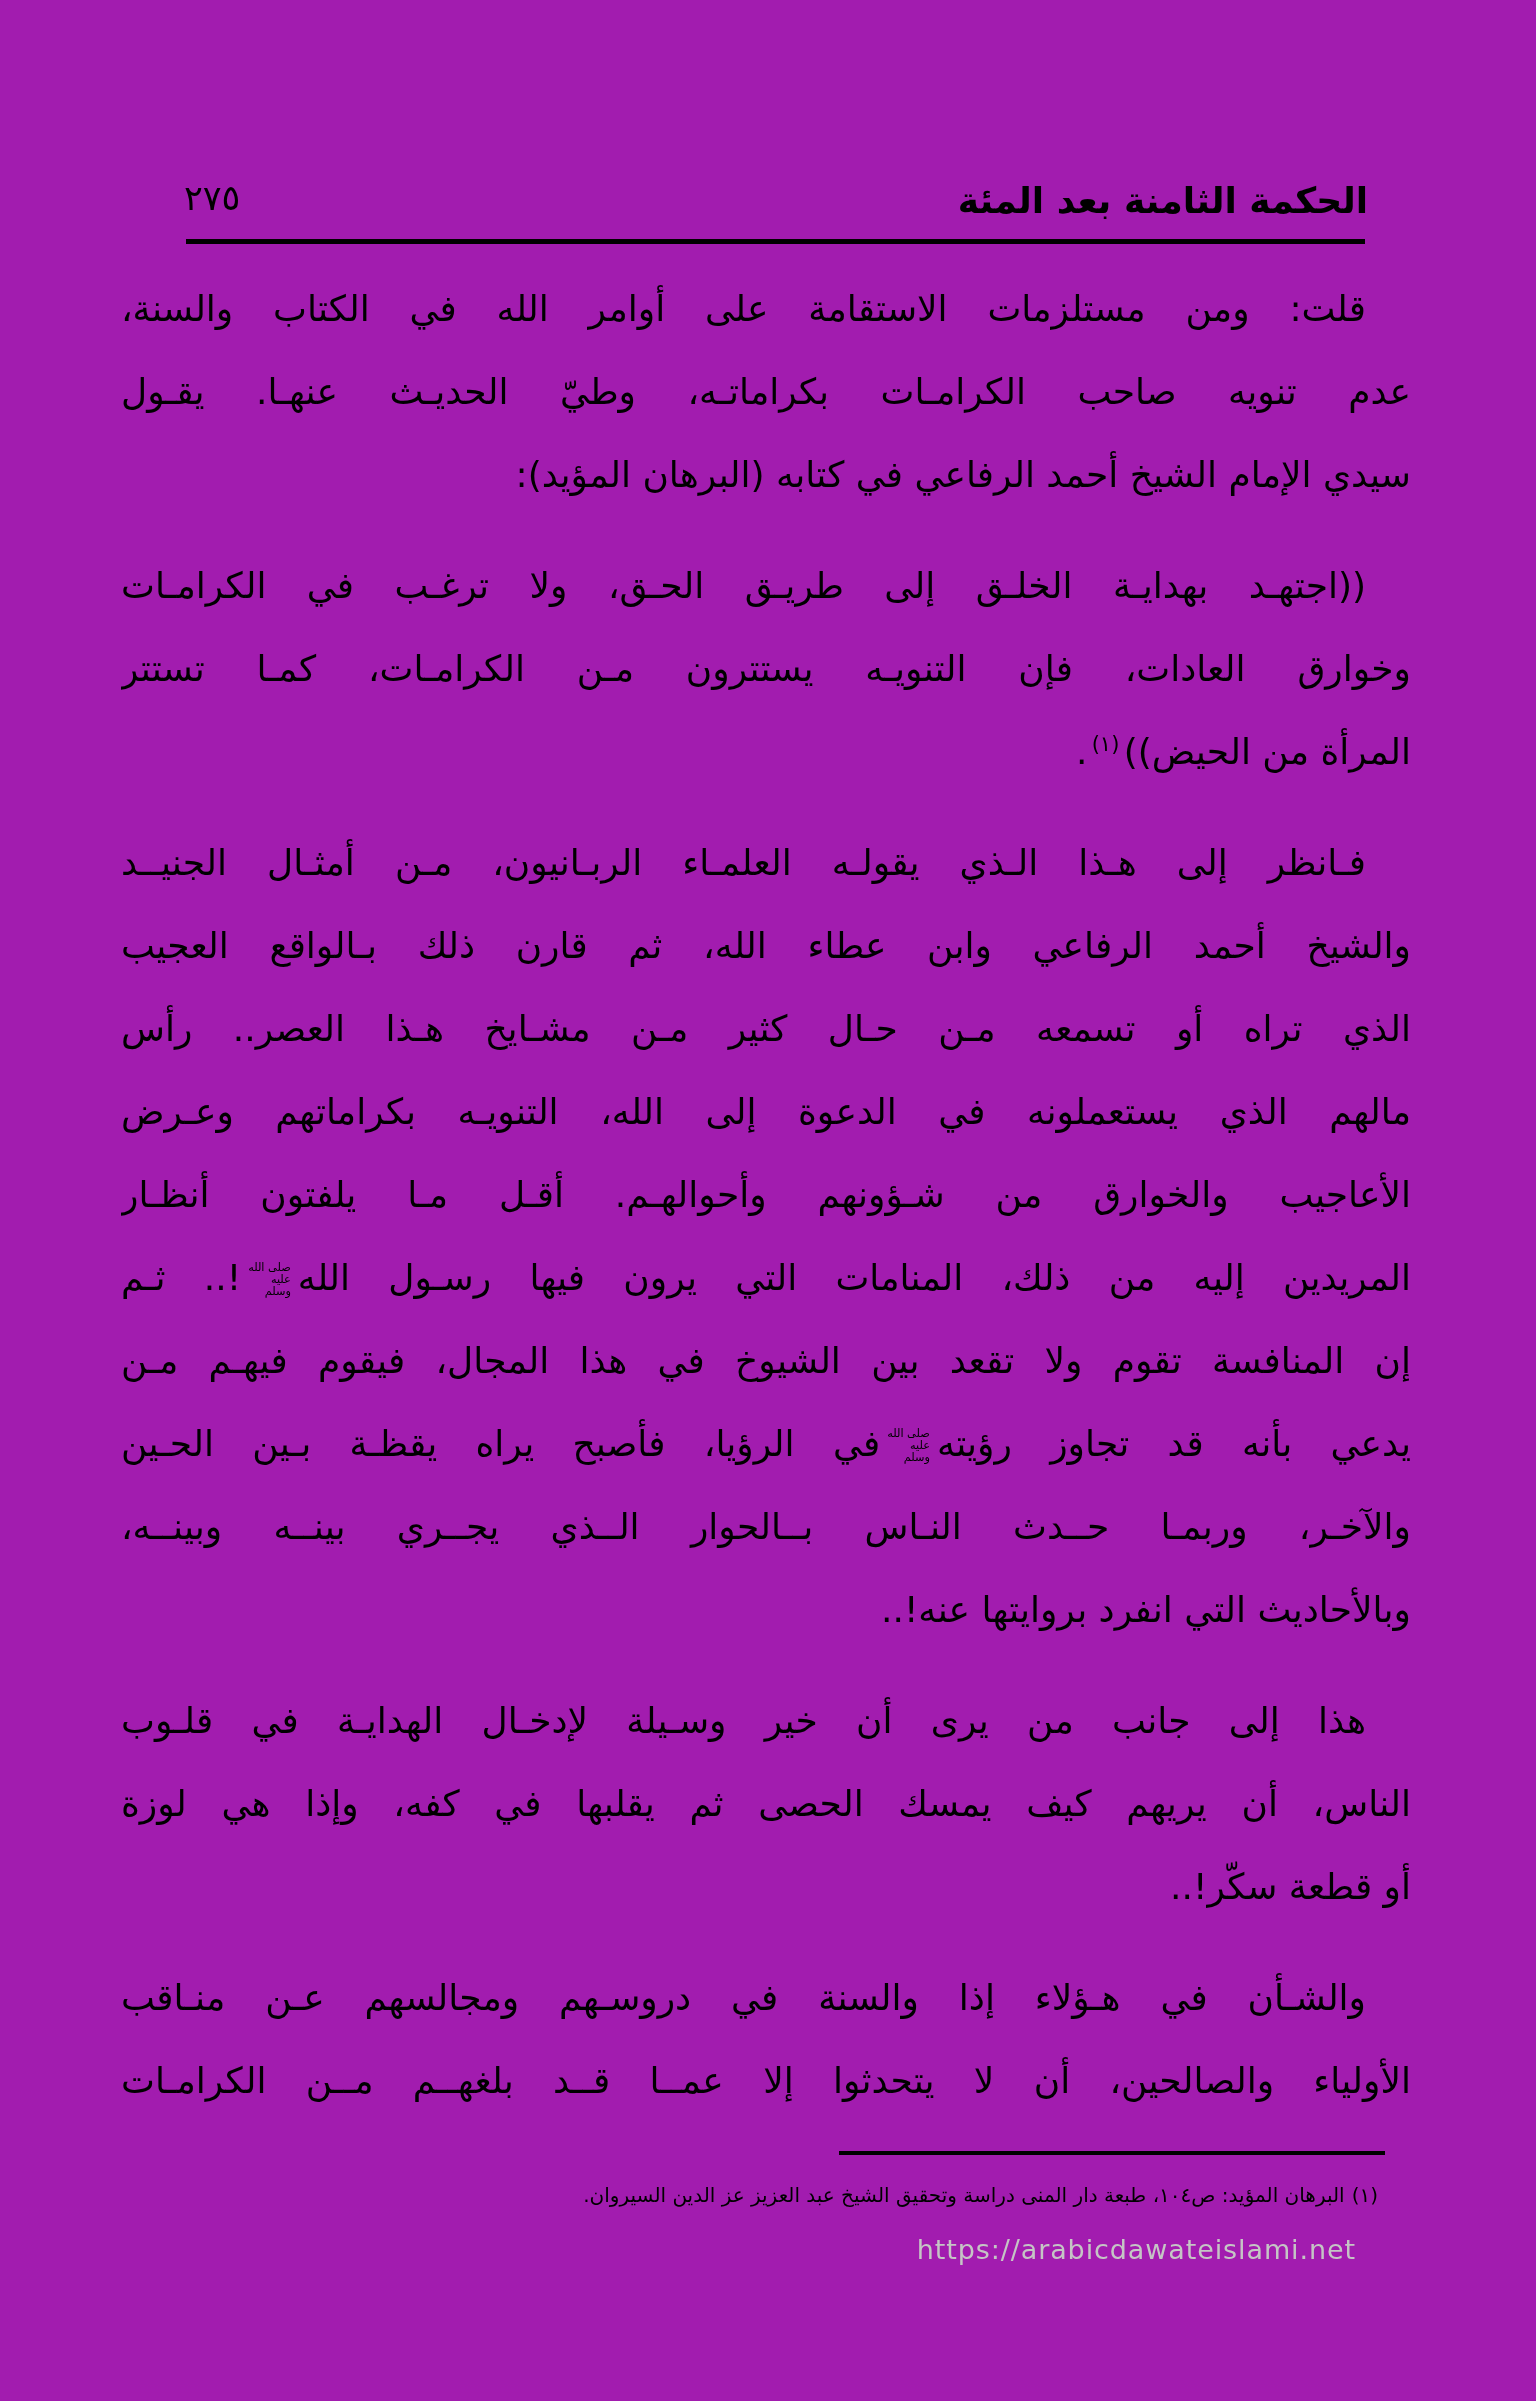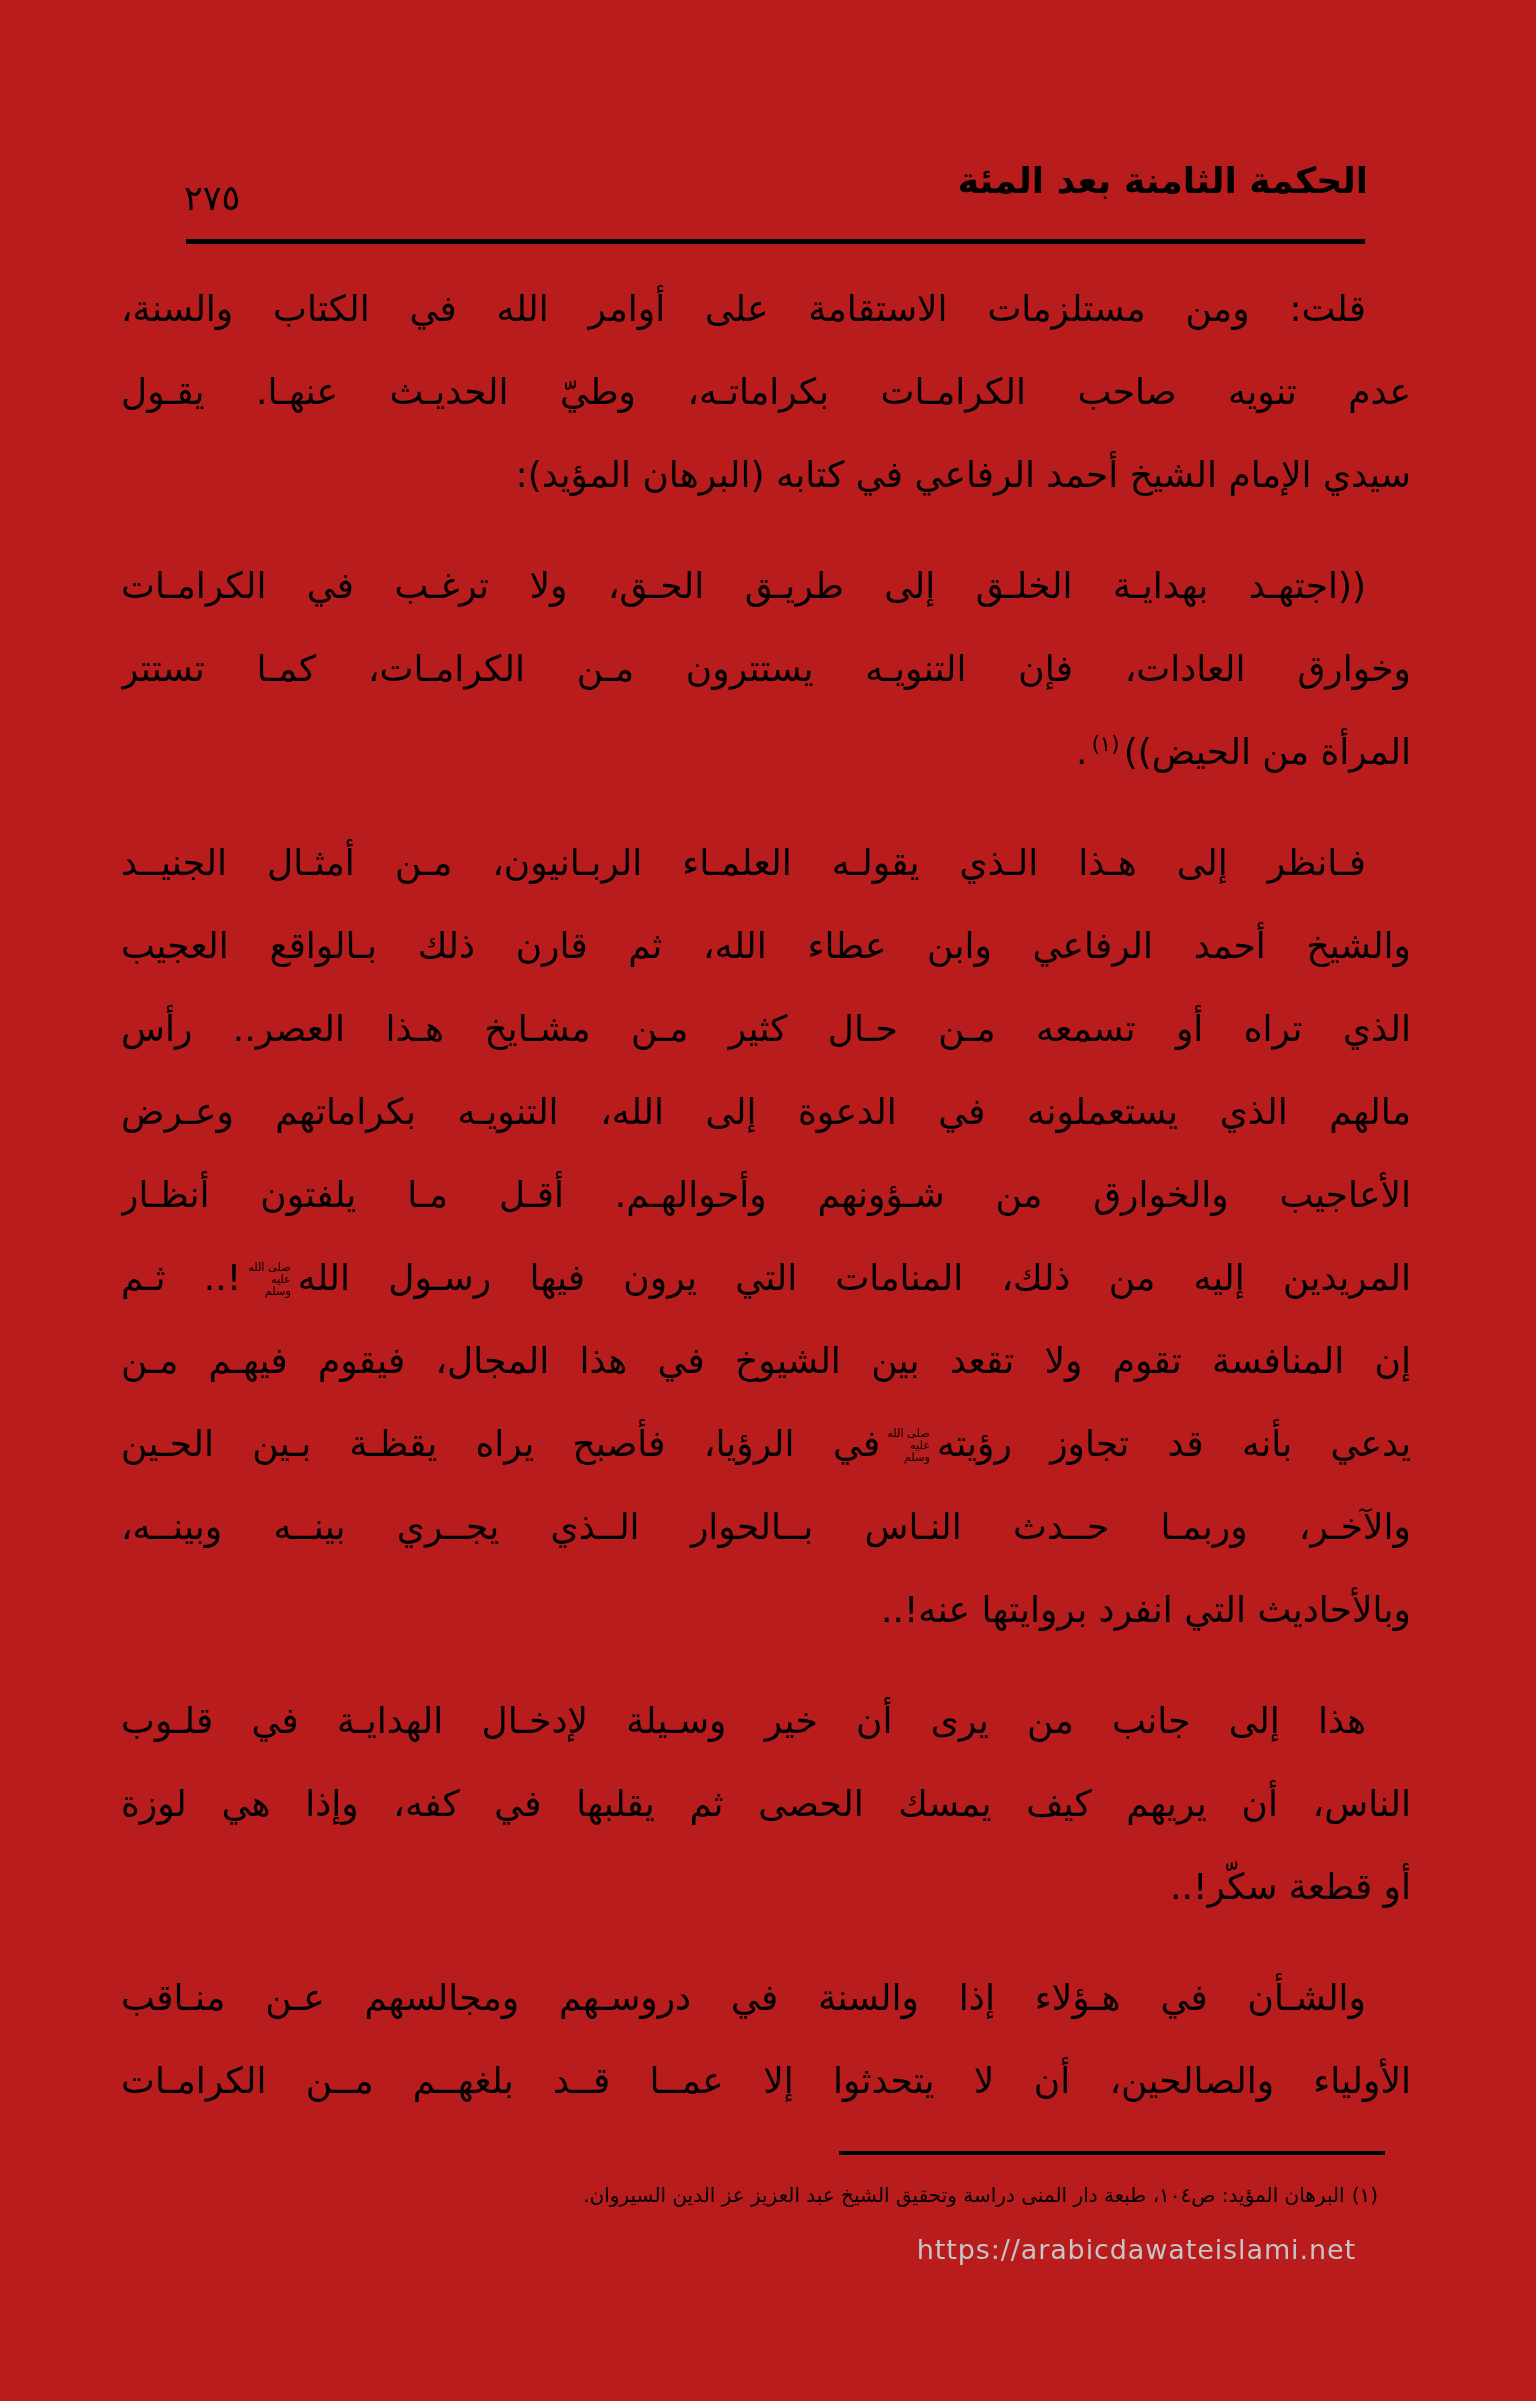--- a/index.html
+++ b/index.html
@@ -1,30 +1,30 @@
 <!DOCTYPE html>
 <html lang="ar" style="font-size:14px"><head>
 <meta charset="utf-8">
 <style>
   html,body{margin:0;padding:0;background:#ffffff;}
   .page{
     position:relative;
     width:1536px;height:2401px;
-    background:#b91c1c;
+    background:#a21caf;
     color:#000;
     font-family:"DejaVu Sans",sans-serif;
     overflow:hidden;
   }
   
   .page-number{
     position:absolute;top:177px;left:184px;
     font-size:35px;line-height:42px;
   }
   .header-title{
-    position:absolute;top:154px;right:168px;
+    position:absolute;top:174px;right:168px;
     font-size:36px;line-height:54px;font-weight:bold;
     direction:rtl;
   }
   .header-rule{
     position:absolute;top:239px;left:186px;
     width:1179px;height:5.2px;background:#000;
   }
   
   .body-text{
     position:absolute;top:267px;right:125px;left:121px;

